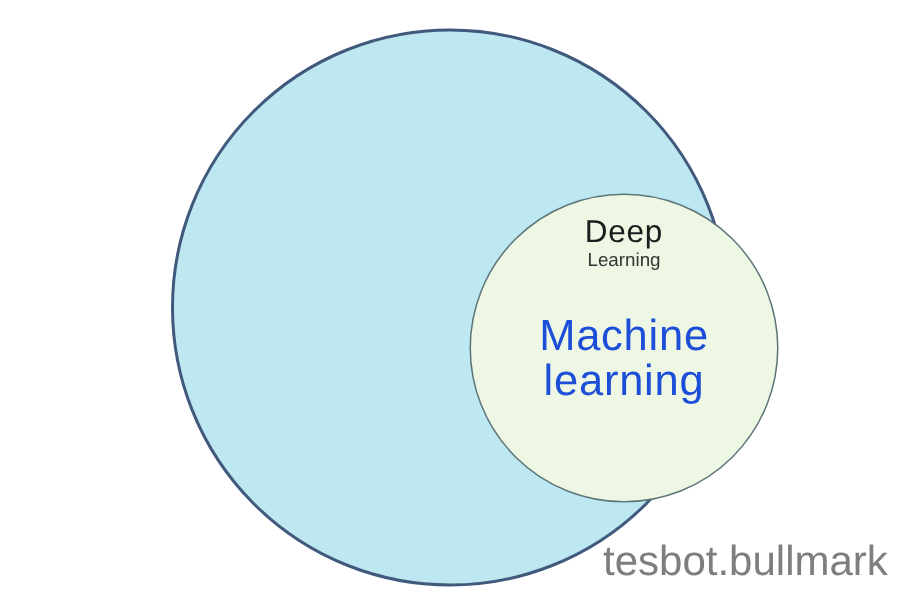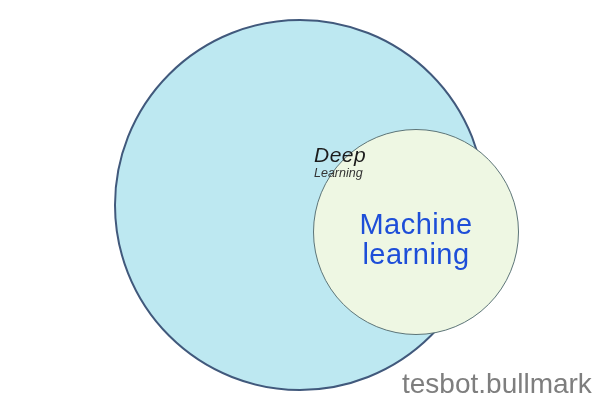--- a/index.html
+++ b/index.html
@@ -34,23 +34,22 @@
     border-radius: 50%;
     background: #eef7e3;
     border: 1.5px solid #5d7578;
     box-sizing: border-box;
   }
   .deep-block {
     position: absolute;
     top: 13px;
     left: 0;
     width: 100%;
-    text-align: left;
+    text-align: center;
     color: #1f1f1f;
-    font-style: italic;
   }
   .deep-title {
     font-size: 21px;
     line-height: 24px;
     letter-spacing: 0.5px;
     color: #1c1c1c;
   }
   .deep-subtitle {
     font-size: 12.5px;
     line-height: 13px;
@@ -64,21 +63,21 @@
     text-align: center;
     font-size: 29px;
     line-height: 30px;
     color: #1d4ed8;
     white-space: pre-line;
     letter-spacing: 0.5px;
   }
   .watermark {
     position: absolute;
     left: 402px;
-    top: 369px;
+    top: 359px;
     font-size: 28px;
     line-height: 30px;
     color: #7e7e7e;
     white-space: nowrap;
   }
 </style>
 </head>
 <body>
 
 <div class="outer-circle">

